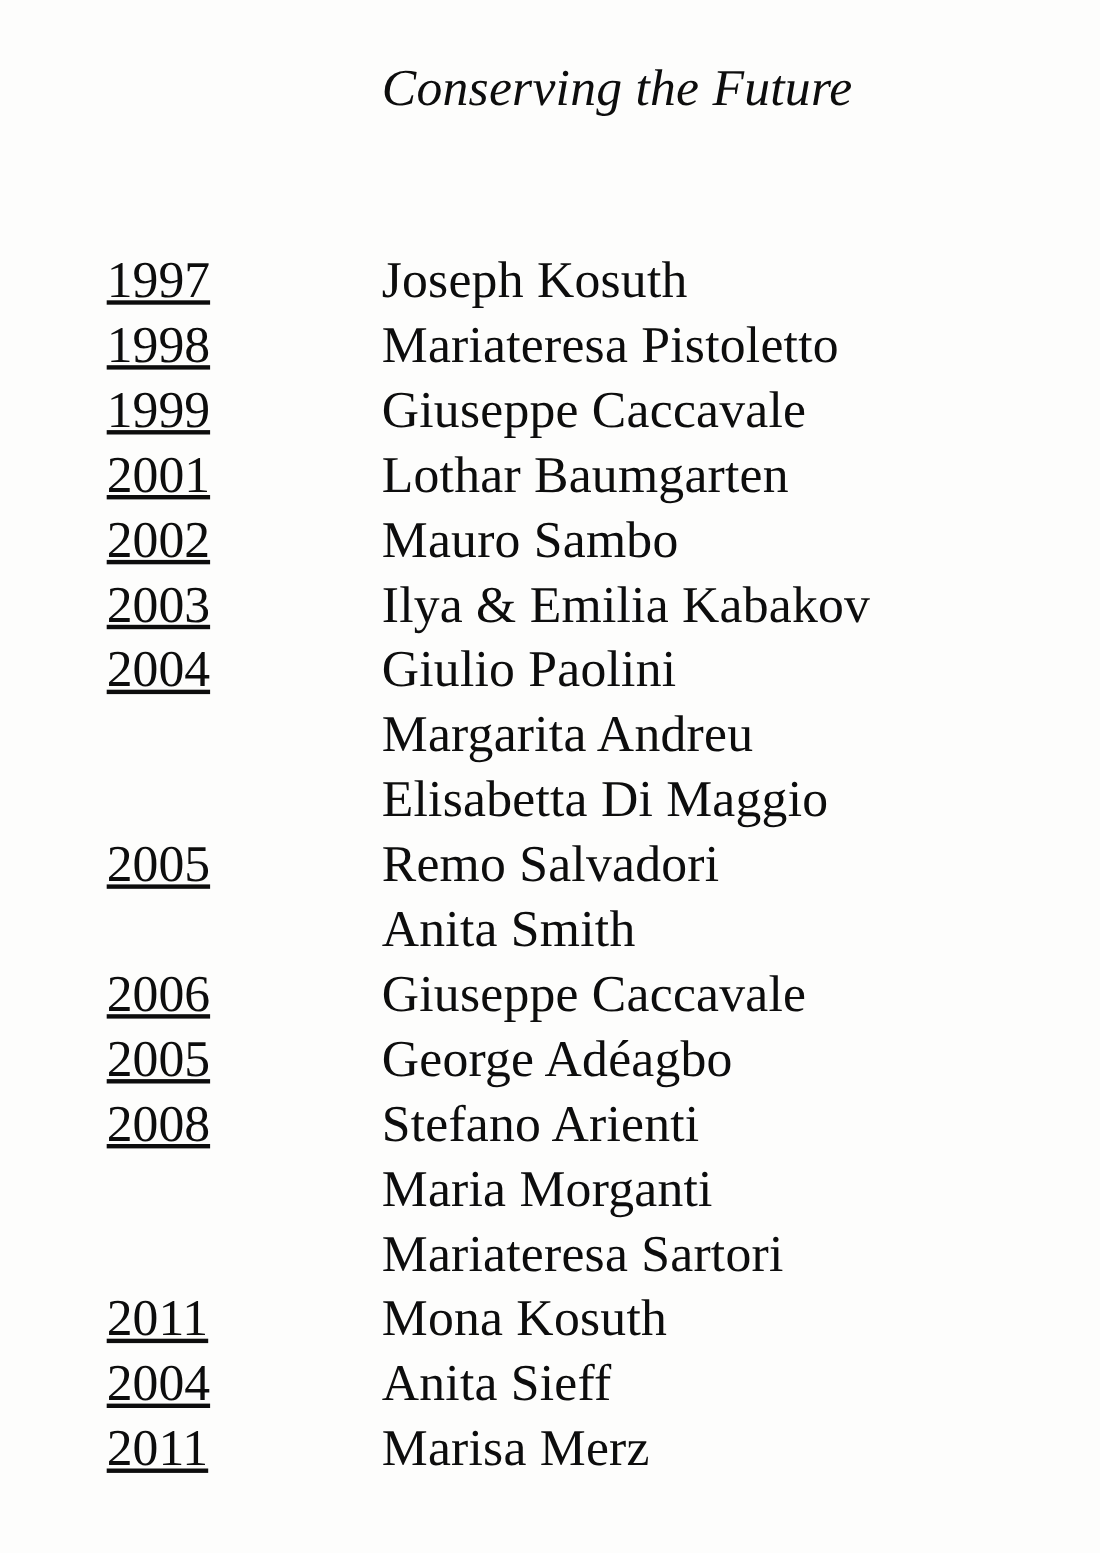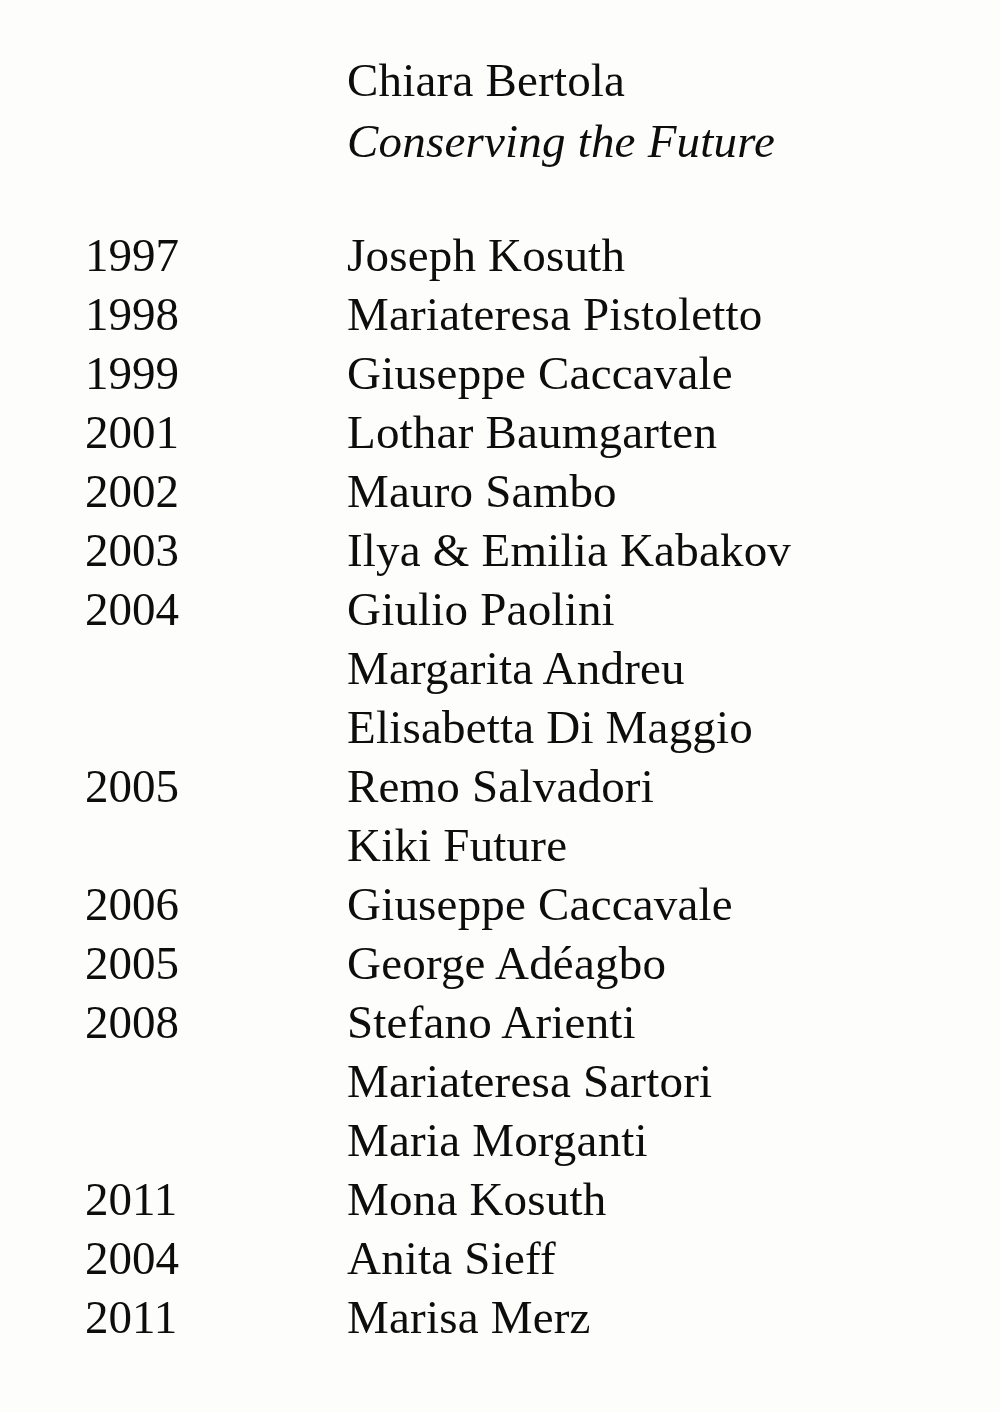--- a/index.html
+++ b/index.html
@@ -41,35 +41,35 @@
   }
   .row {
     position: relative;
     height: 59px;
     font-size: 47px;
     line-height: 59px;
     white-space: nowrap;
   }
   .row .year {
     position: absolute;
-    left: 85px;
+    left: 97px;
+    text-decoration: underline;
   }
   .row .name {
     position: absolute;
     left: 347px;
     letter-spacing: 0.2px;
   }
 </style>
 </head>
 <body>
 
 <div class="page">
 
   <div class="header">
-    <span class="author">Chiara Bertola</span>
     <span class="title">Conserving the Future</span>
   </div>
 
   <div class="list">
     <div class="row">
       <span class="year">1997</span>
       <span class="name">Joseph Kosuth</span>
     </div>
     <div class="row">
       <span class="year">1998</span>
@@ -102,41 +102,41 @@
     <div class="row">
       <span class="year"></span>
       <span class="name">Elisabetta Di Maggio</span>
     </div>
     <div class="row">
       <span class="year">2005</span>
       <span class="name">Remo Salvadori</span>
     </div>
     <div class="row">
       <span class="year"></span>
-      <span class="name">Kiki Future</span>
+      <span class="name">Anita Smith</span>
     </div>
     <div class="row">
       <span class="year">2006</span>
       <span class="name">Giuseppe Caccavale</span>
     </div>
     <div class="row">
       <span class="year">2005</span>
       <span class="name">George Adéagbo</span>
     </div>
     <div class="row">
       <span class="year">2008</span>
       <span class="name">Stefano Arienti</span>
     </div>
     <div class="row">
       <span class="year"></span>
-      <span class="name">Mariateresa Sartori</span>
+      <span class="name">Maria Morganti</span>
     </div>
     <div class="row">
       <span class="year"></span>
-      <span class="name">Maria Morganti</span>
+      <span class="name">Mariateresa Sartori</span>
     </div>
     <div class="row">
       <span class="year">2011</span>
       <span class="name">Mona Kosuth</span>
     </div>
     <div class="row">
       <span class="year">2004</span>
       <span class="name">Anita Sieff</span>
     </div>
     <div class="row">

